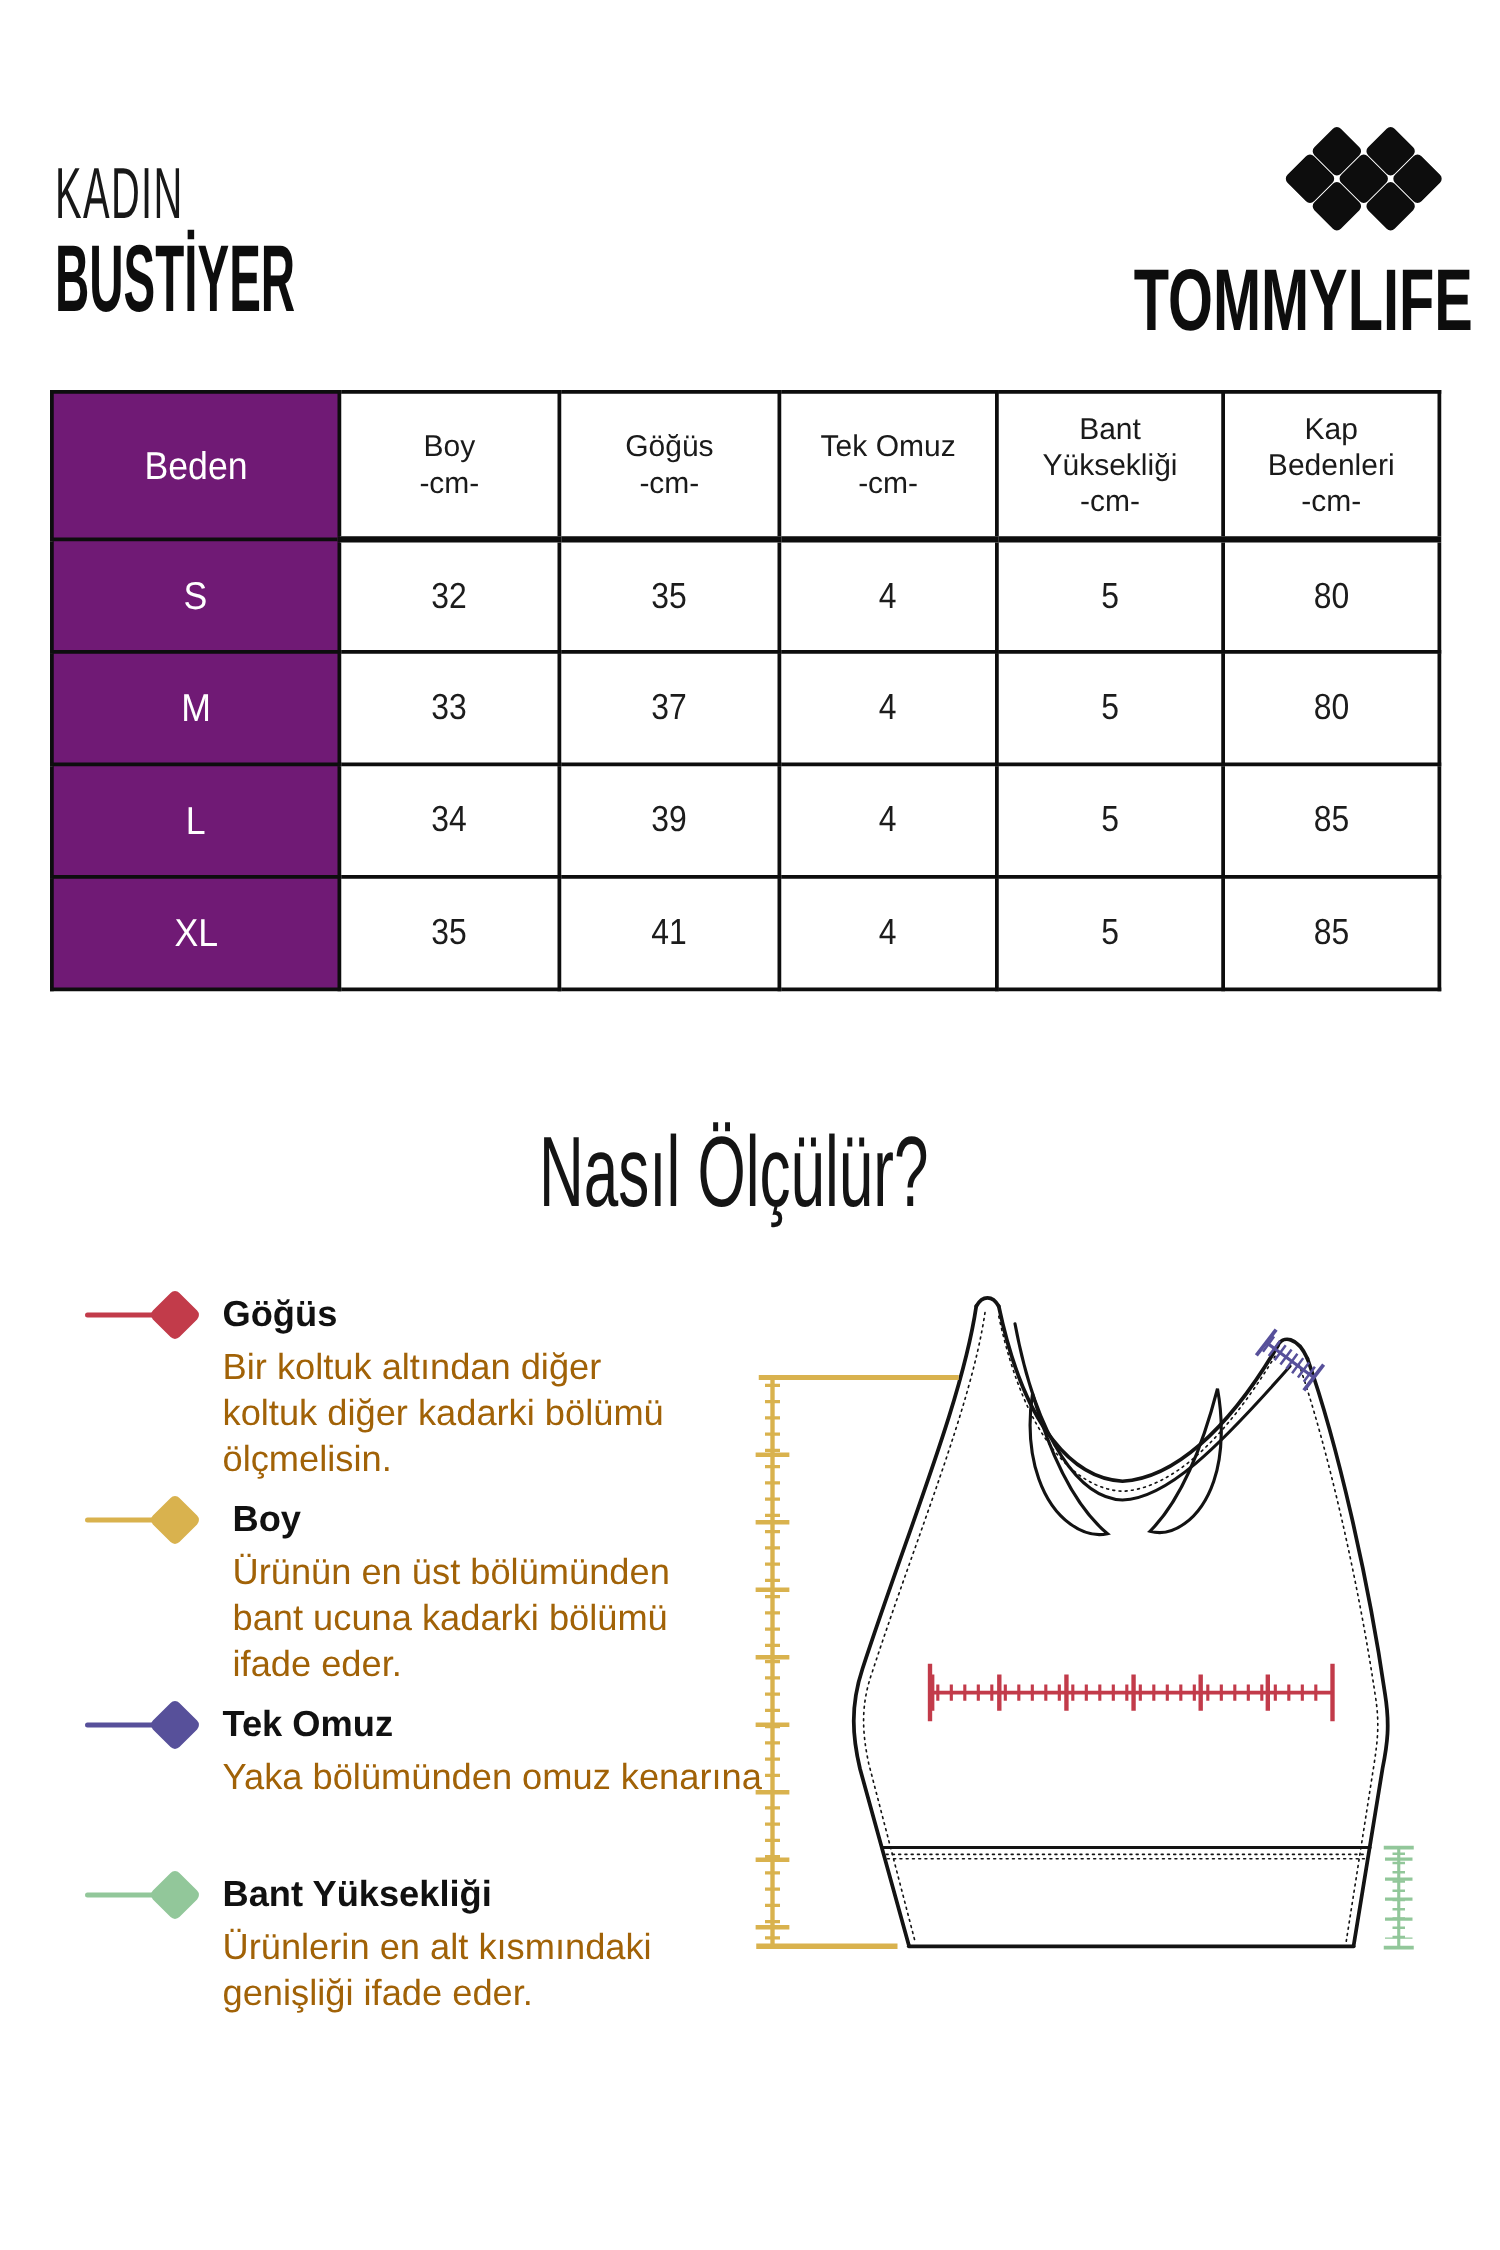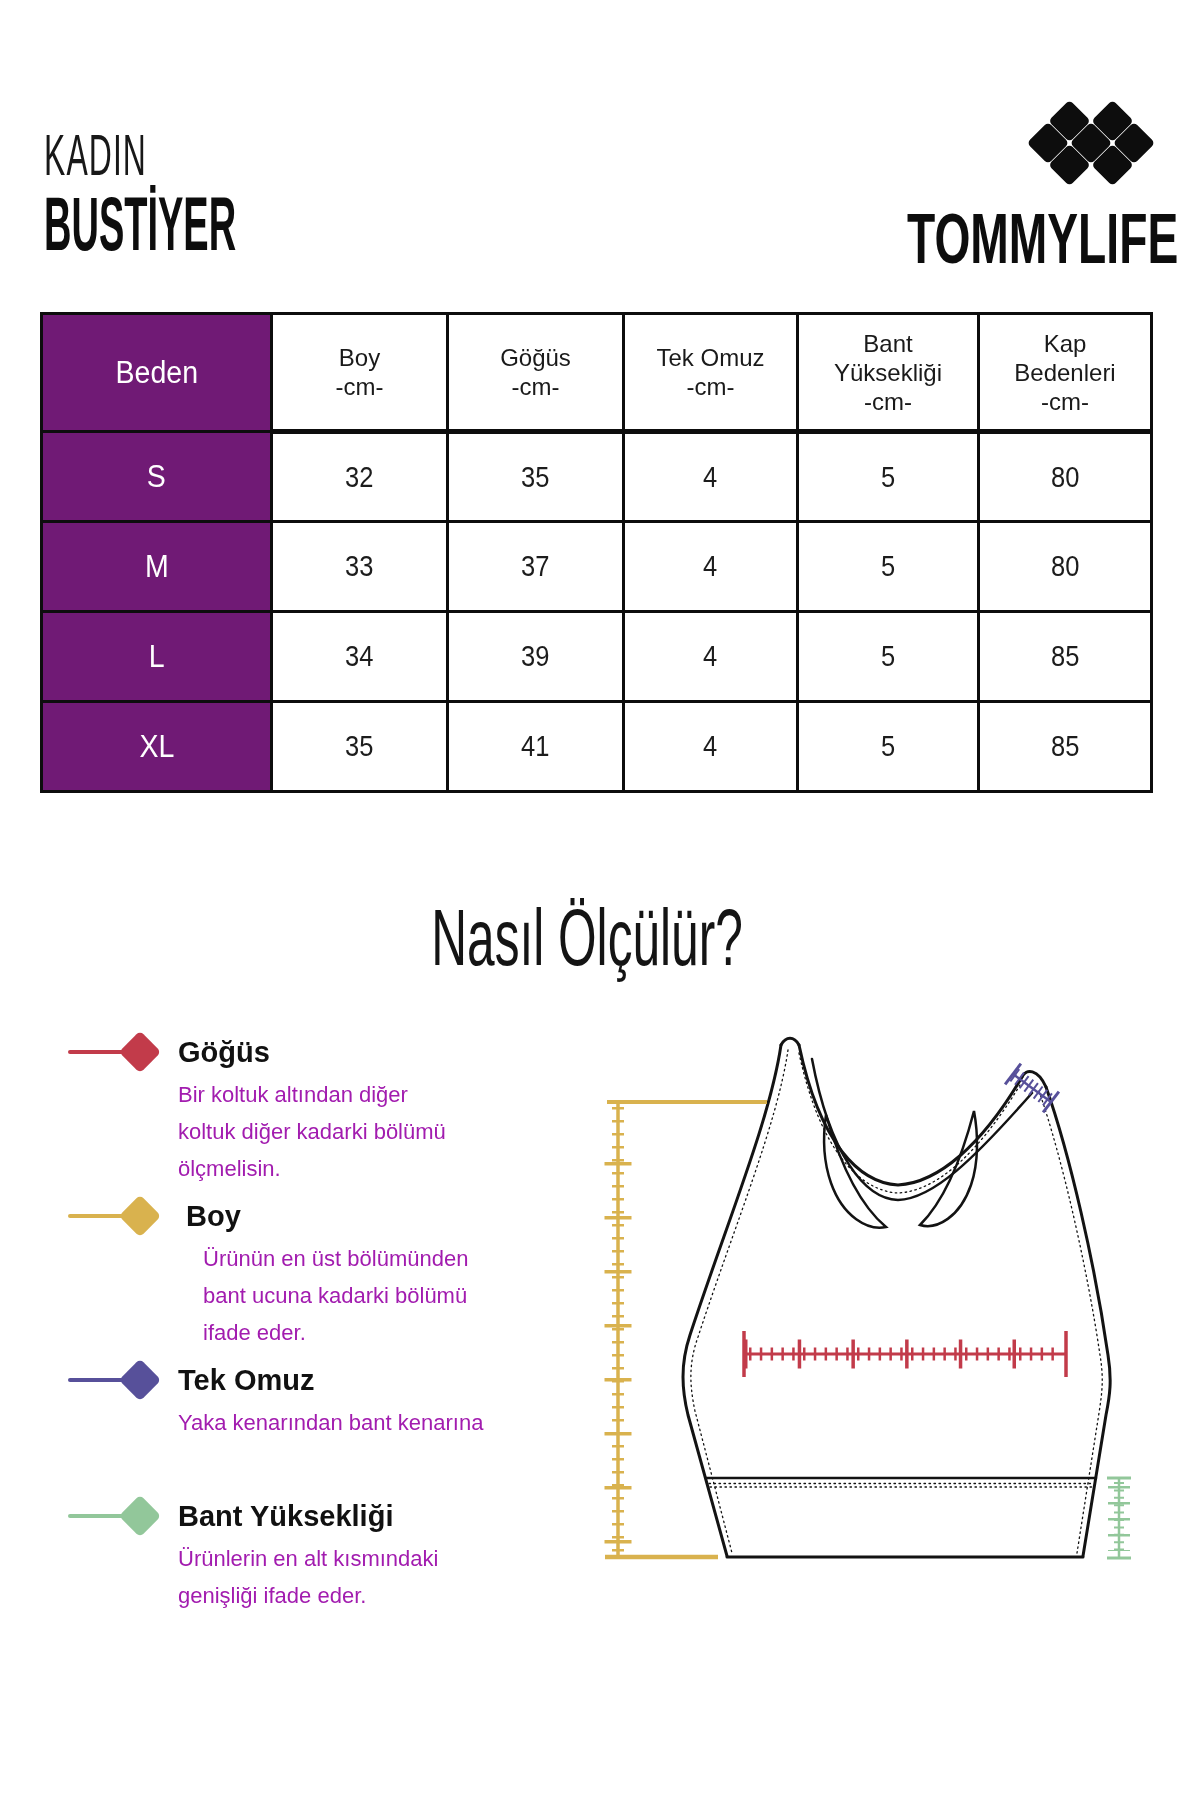--- a/index.html
+++ b/index.html
@@ -36,21 +36,21 @@
   .measure-title { position:absolute; left:2px; top:892px; width:1170px; text-align:center;
                    font-size:80px; font-weight:400; color:#141414;
                    transform:scaleX(0.62); transform-origin:center; white-space:nowrap; }
 
   .legend-item { position:absolute; left:68px; width:480px; }
   .li-marker { position:absolute; left:0; top:22px; width:95px; height:0; }
   .li-line { position:absolute; left:0; top:-2px; width:58px; height:4px; border-radius:2px; }
   .li-diamond { position:absolute; left:57px; top:-15px; width:30px; height:30px; border-radius:5px;
                 transform:rotate(45deg); }
   .li-title { position:absolute; left:110px; top:0; font-size:29px; font-weight:700; line-height:44px; color:#111; white-space:nowrap; }
-  .li-desc { position:absolute; left:110px; top:46px; font-size:22px; line-height:37px; color:#a21caf; white-space:nowrap; }
+  .li-desc { position:absolute; left:110px; top:46px; font-size:29px; line-height:37px; color:#a16207; white-space:nowrap; }
 
   .illustration { position:absolute; left:530px; top:935px; }
 </style>
 </head>
 <body>
 
 <div class="page">
 
   <div class="title-block">
     <div class="category">KADIN</div>
@@ -158,35 +158,35 @@
       <div>ölçmelisin.</div>
     </div>
   </div>
 
   <div class="legend-item" style="top:1194px;">
     <div class="li-marker">
       <span class="li-line" style="background: rgb(217, 178, 78);"></span>
       <span class="li-diamond" style="background: rgb(217, 178, 78);"></span>
     </div>
     <div class="li-title" style="left:118px;">Boy</div>
-    <div class="li-desc" style="left:135px;">
+    <div class="li-desc" style="left:118px;">
       <div>Ürünün en üst bölümünden</div>
       <div>bant ucuna kadarki bölümü</div>
       <div>ifade eder.</div>
     </div>
   </div>
 
   <div class="legend-item" style="top:1358px;">
     <div class="li-marker">
       <span class="li-line" style="background: rgb(87, 80, 154);"></span>
       <span class="li-diamond" style="background: rgb(87, 80, 154);"></span>
     </div>
     <div class="li-title">Tek Omuz</div>
     <div class="li-desc">
-      <div>Yaka kenarından bant kenarına</div>
+      <div>Yaka bölümünden omuz kenarına</div>
     </div>
   </div>
 
   <div class="legend-item" style="top:1494px;">
     <div class="li-marker">
       <span class="li-line" style="background: rgb(146, 199, 154);"></span>
       <span class="li-diamond" style="background: rgb(146, 199, 154);"></span>
     </div>
     <div class="li-title">Bant Yüksekliği</div>
     <div class="li-desc">

